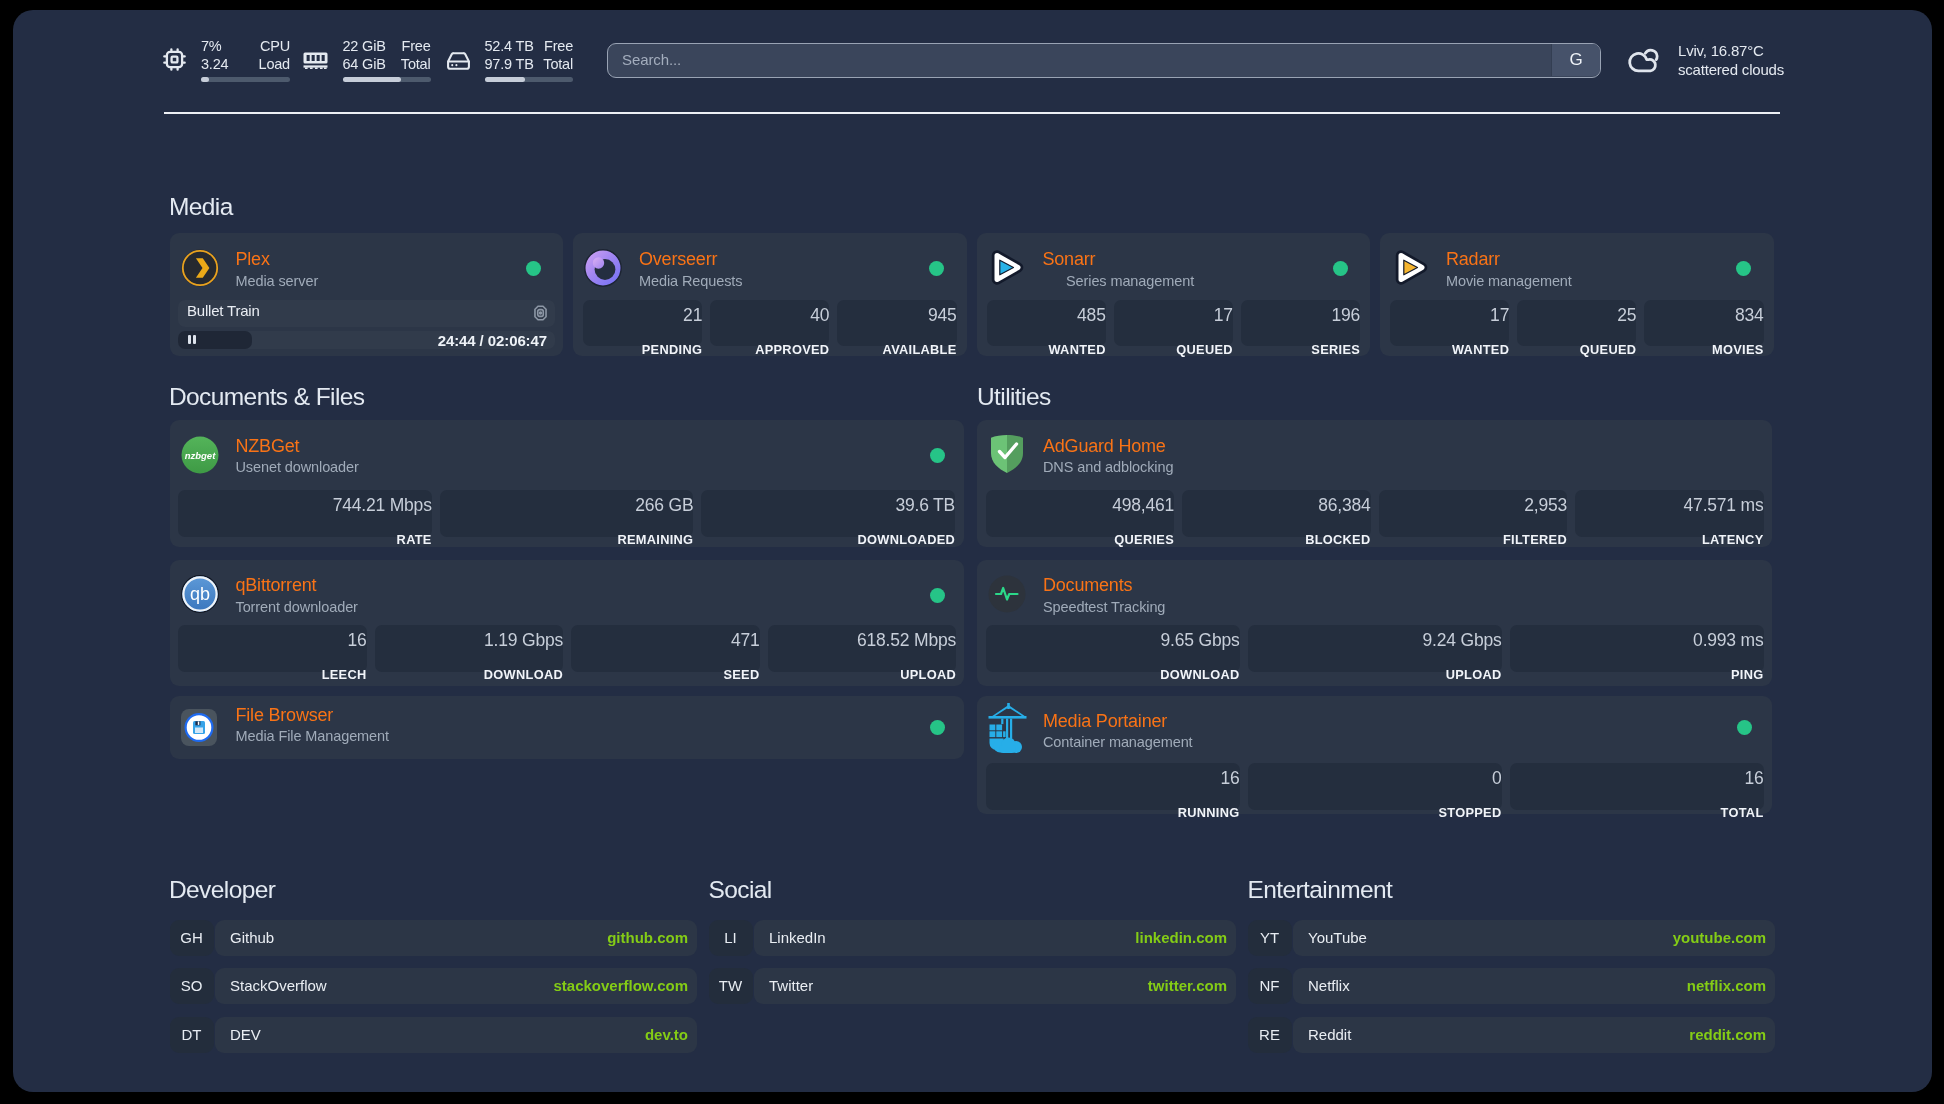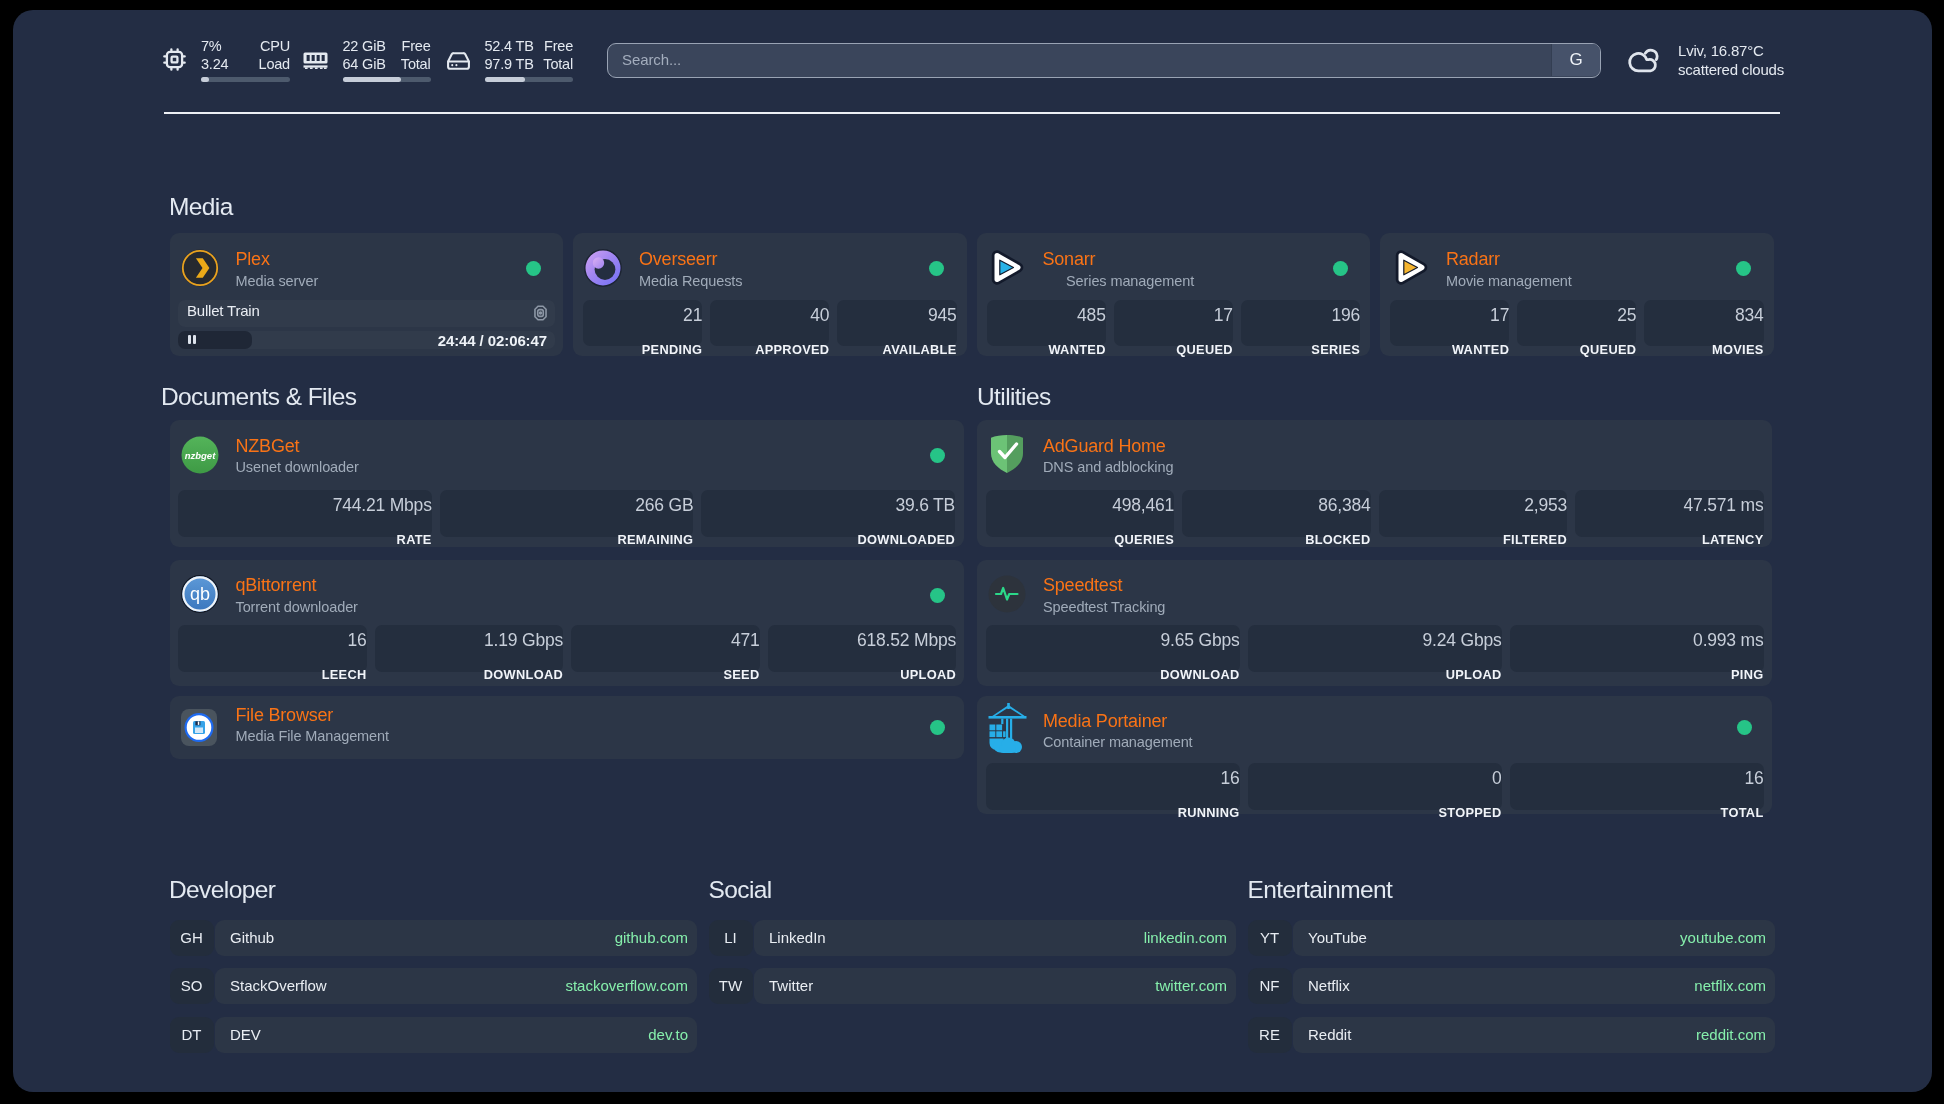--- a/index.html
+++ b/index.html
@@ -12,21 +12,21 @@
 .sb{position:absolute;background:#242e3e;border-radius:7px;text-align:right;}
 .sb .n{display:block;font-size:17.5px;color:#c7ced9;line-height:21px;margin-top:5.5px;letter-spacing:-0.2px;}
 .sb .l{display:block;font-size:12.8px;font-weight:700;color:#f1f4f9;line-height:15px;margin-top:16px;letter-spacing:0.3px;}
 .sec{position:absolute;font-size:24.5px;font-weight:500;color:#e3e9f1;letter-spacing:-0.6px;line-height:29px;white-space:nowrap;}
 .res{position:absolute;font-size:14.5px;line-height:17.5px;color:#e4e9f0;letter-spacing:-0.2px;white-space:nowrap;}
 .bar{position:absolute;height:5px;border-radius:2.5px;background:#4d5a6d;}
 .bar i{display:block;height:100%;border-radius:2.5px;background:#c6cdd9;}
 .ab{position:absolute;width:44px;height:36px;line-height:36px;border-radius:9px;background:#232d3c;color:#e7ecf2;font-size:15px;font-weight:500;text-align:center;}
 .nb{position:absolute;height:36px;line-height:36px;border-radius:9px;background:#2c3646;font-size:15px;color:#eaeef3;}
 .nb b{position:absolute;left:15px;top:0;font-weight:400;}
-.nb .u{position:absolute;right:9px;top:0;color:#86efac;}
+.nb .u{position:absolute;right:9px;top:0;color:#84cc16;font-weight:bold;}
 svg{position:absolute;display:block;}
 </style>
 </head>
 <body>
 <div id="win"></div>
 
 <svg class="abs" style="left:162px;top:47px" width="25" height="25" viewBox="0 0 24 24" fill="none" stroke="#e4e9f0" stroke-width="2.2" stroke-linecap="round">
     <rect x="4.7" y="4.7" width="14.6" height="14.6" rx="3"></rect>
     <rect x="9.2" y="9.2" width="5.6" height="5.6" rx="1"></rect>
     <path d="M9 2.2v2.3M15 2.2v2.3M9 19.5v2.3M15 19.5v2.3M2.2 9h2.3M2.2 15h2.3M19.5 9h2.3M19.5 15h2.3"></path>
@@ -176,21 +176,21 @@
   </div>
 <div class="sb" style="left:1517.2px;top:299.5px;width:119.2px;height:46.5px">
     <span class="n">25</span>
     <span class="l">QUEUED</span>
   </div>
 <div class="sb" style="left:1644.4px;top:299.5px;width:119.2px;height:46.5px">
     <span class="n">834</span>
     <span class="l">MOVIES</span>
   </div>
 
-<div class="sec" style="left:161px;top:382px">Documents &amp; Files</div>
+<div class="sec" style="left:169px;top:382px">Documents &amp; Files</div>
 
 <div class="card" style="left:169.5px;top:420px;width:794px;height:127px"></div>
 <svg class="abs" style="left:180.5px;top:436px" width="38" height="38" viewBox="0 0 38 38">
     <defs>
       <linearGradient id="nzg" x1="0" y1="0" x2="0" y2="1">
         <stop offset="0" stop-color="#54b45a"></stop>
         <stop offset="1" stop-color="#3e9a45"></stop>
       </linearGradient>
     </defs>
     <circle cx="19" cy="19" r="18.5" fill="url(#nzg)"></circle>
@@ -290,21 +290,21 @@
 <div class="sb" style="left:1575px;top:489.5px;width:188.5px;height:47px">
     <span class="n">47.571 ms</span>
     <span class="l">LATENCY</span>
   </div>
 
 <div class="card" style="left:977px;top:559.5px;width:795px;height:126px"></div>
 <svg class="abs" style="left:988px;top:575px" width="38" height="38" viewBox="0 0 38 38">
     <circle cx="19" cy="19" r="18.5" fill="#2d333c"></circle>
     <path d="M8 19h5l2.2-6 3.8 11.5 2.2-5.5h8.3" fill="none" stroke="#2bd889" stroke-width="2.2" stroke-linecap="round" stroke-linejoin="round"></path>
   </svg>
-<div class="tt" style="left:1043px;top:574px">Speedtest</div>
+<div class="tt" style="left:1043px;top:574px">Documents</div>
 <div class="st" style="left:1043px;top:597.5px">Speedtest Tracking</div>
 <div class="sb" style="left:985.5px;top:624.5px;width:254px;height:47px">
     <span class="n">9.65 Gbps</span>
     <span class="l">DOWNLOAD</span>
   </div>
 <div class="sb" style="left:1247.5px;top:624.5px;width:254px;height:47px">
     <span class="n">9.24 Gbps</span>
     <span class="l">UPLOAD</span>
   </div>
 <div class="sb" style="left:1509.5px;top:624.5px;width:254px;height:47px">

